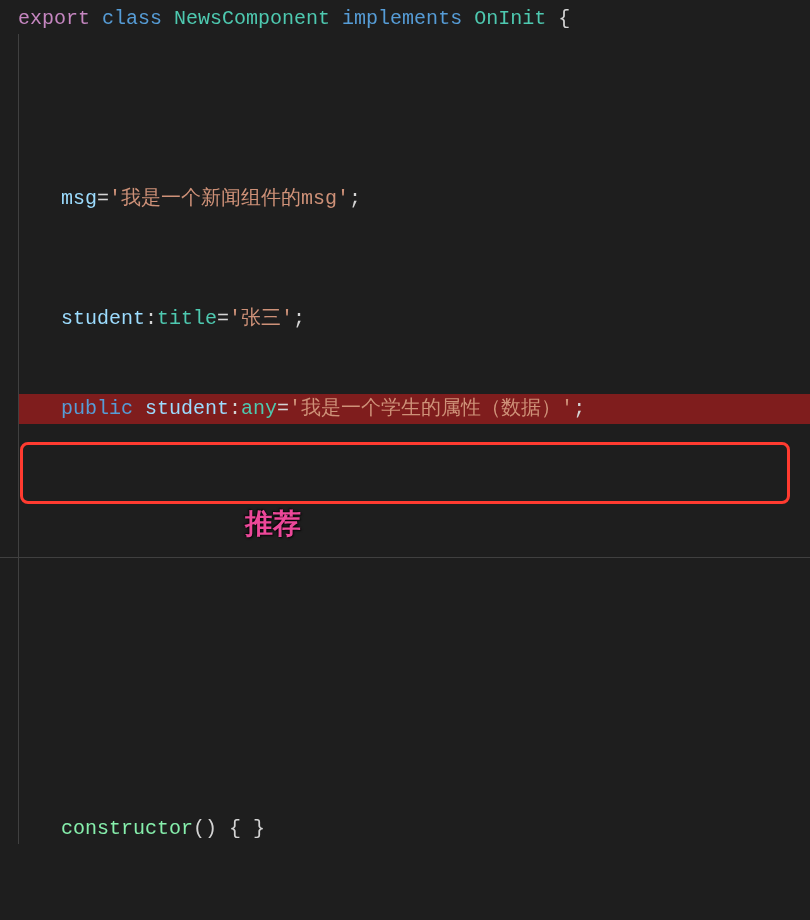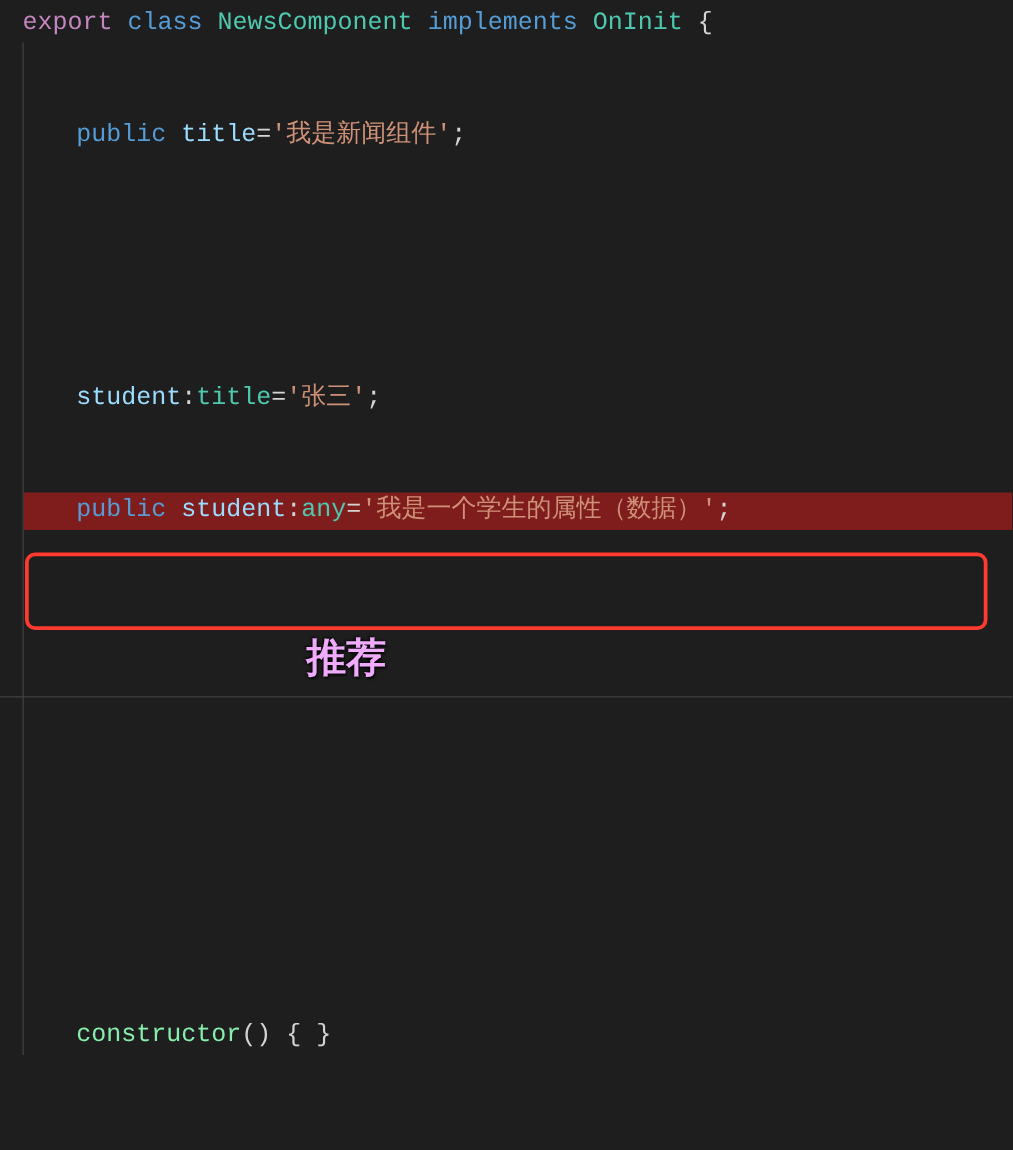--- a/index.html
+++ b/index.html
@@ -55,22 +55,22 @@
     
     .red-box {
       position: absolute;
       border: 3px solid #ff3b30;
       border-radius: 8px;
       pointer-events: none;
     }
     
     .annotation {
       position: absolute;
-      color: #f0abfc;
-      font-size: 32px;
+      color: #ec4899;
+      font-size: 28px;
       font-weight: bold;
       text-shadow: 1px 1px 2px rgba(0,0,0,0.8), -1px -1px 2px rgba(0,0,0,0.8);
       pointer-events: none;
     }
     
     .hr-line {
       position: absolute;
       left: 0;
       right: 0;
       height: 1px;
@@ -79,24 +79,24 @@
   </style>
 </head>
 <body>
 
 <div class="editor">
   <div class="line"><span class="kw-export">export</span> <span class="kw-class">class</span> <span class="cls-name">NewsComponent</span> <span class="kw-implements">implements</span> <span class="iface">OnInit</span> <span class="brace">{</span></div>
 
   <div class="guide">
     <div class="line"> </div>
     <div class="line"> </div>
-    <div class="line">  <span class="kw-public">public</span> <span class="prop">title</span><span class="op">=</span><span class="string">'我是新闻组件'</span><span class="semi">;</span></div>
     <div class="line"> </div>
     <div class="line"> </div>
     <div class="line"> </div>
+    <div class="line">  <span class="prop">msg</span><span class="op">=</span><span class="string">'我是一个新闻组件的msg'</span><span class="semi">;</span></div>
     <div class="line"> </div>
     <div class="line"> </div>
     <div class="line"> </div>
     <div class="line">  <span class="prop">student</span><span class="colon">:</span><span class="type-string">title</span><span class="op">=</span><span class="string">'张三'</span><span class="semi">;</span></div>
     <div class="line"> </div>
     <div class="line"> </div>
     <div class="line highlight-line">  <span class="kw-public">public</span> <span class="prop">student</span><span class="colon">:</span><span class="type-any">any</span><span class="op">=</span><span class="string">'我是一个学生的属性（数据）'</span><span class="semi">;</span></div>
     <div class="line"> </div>
     <div class="line"> </div>
     <div class="line"> </div>

